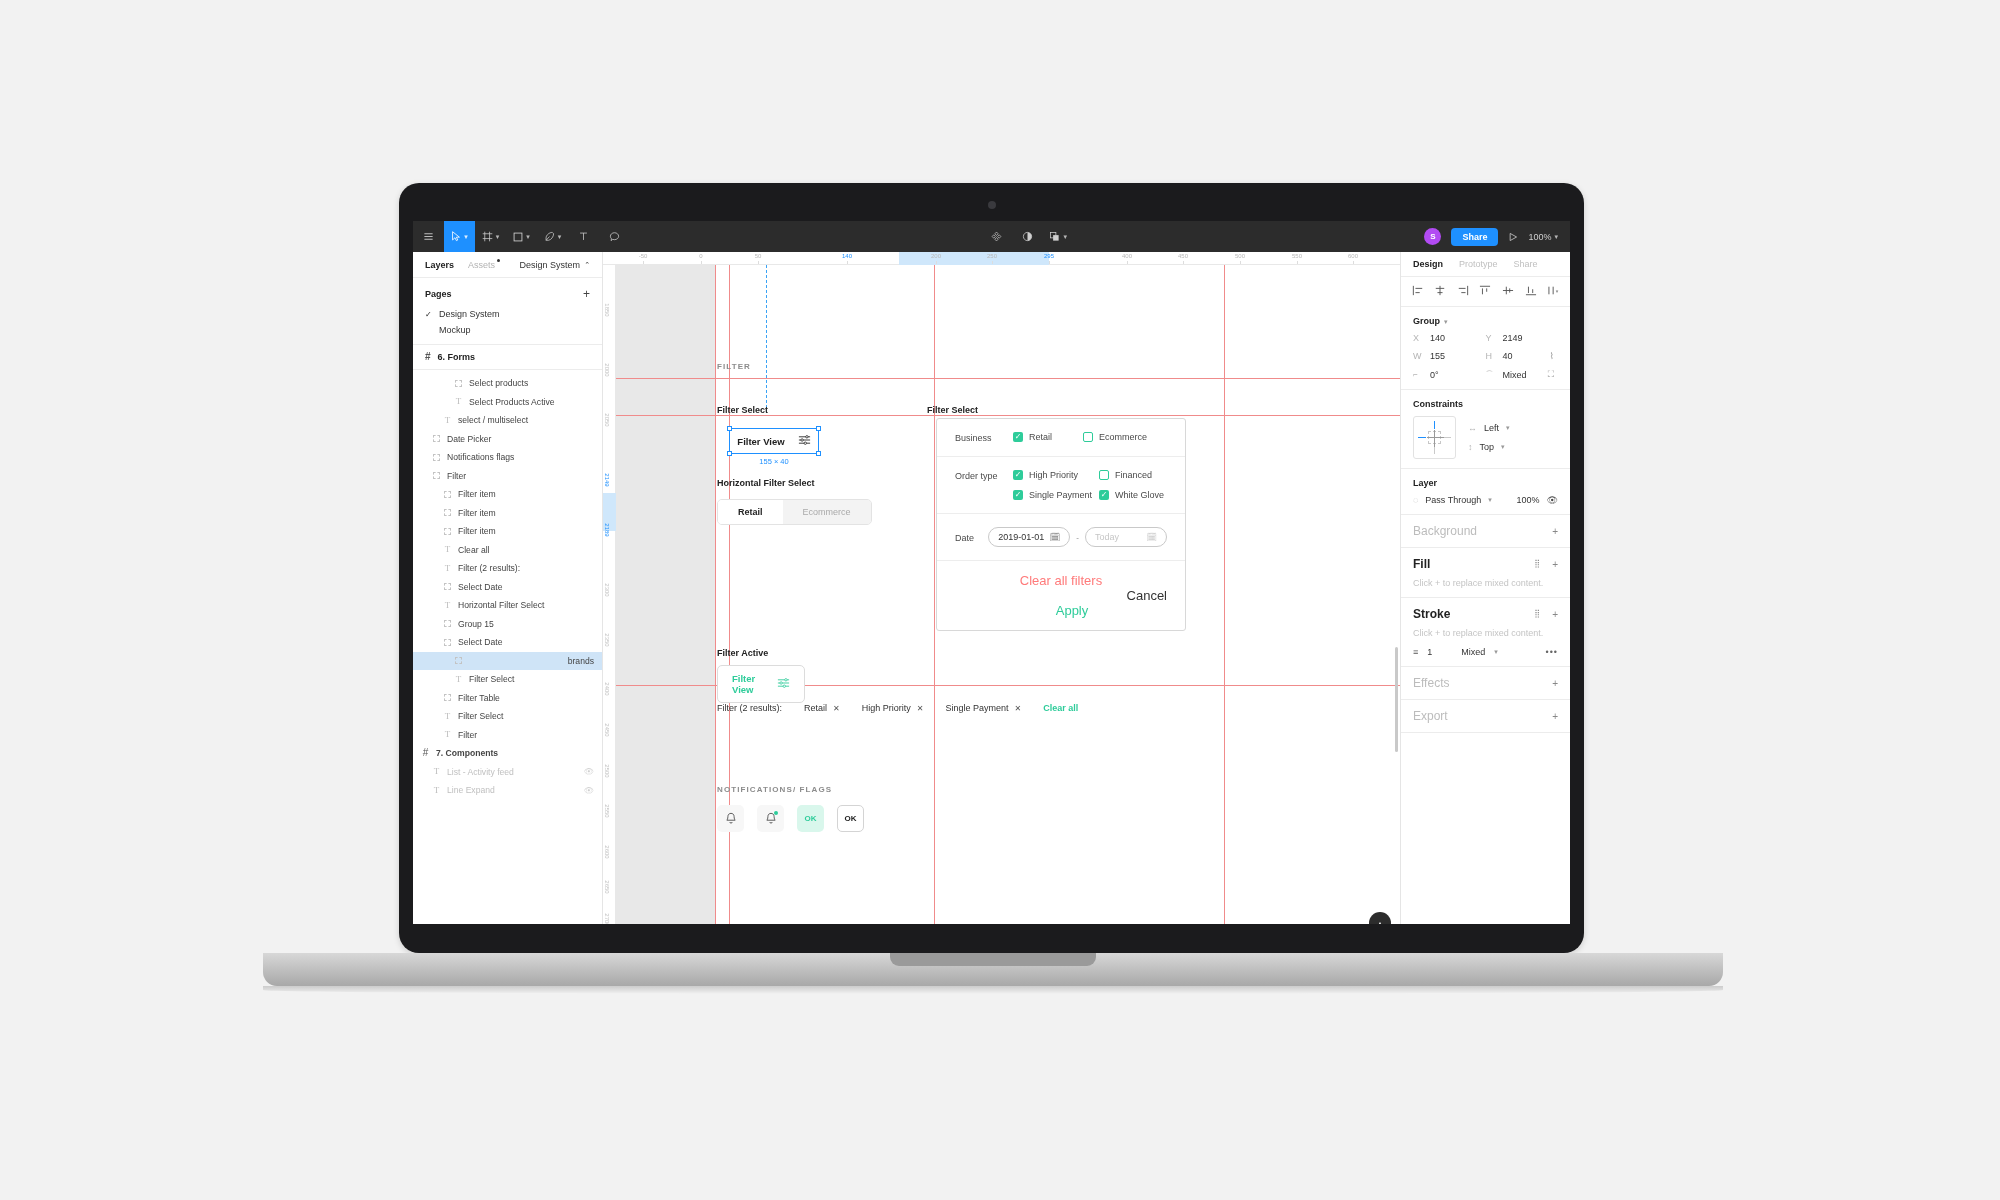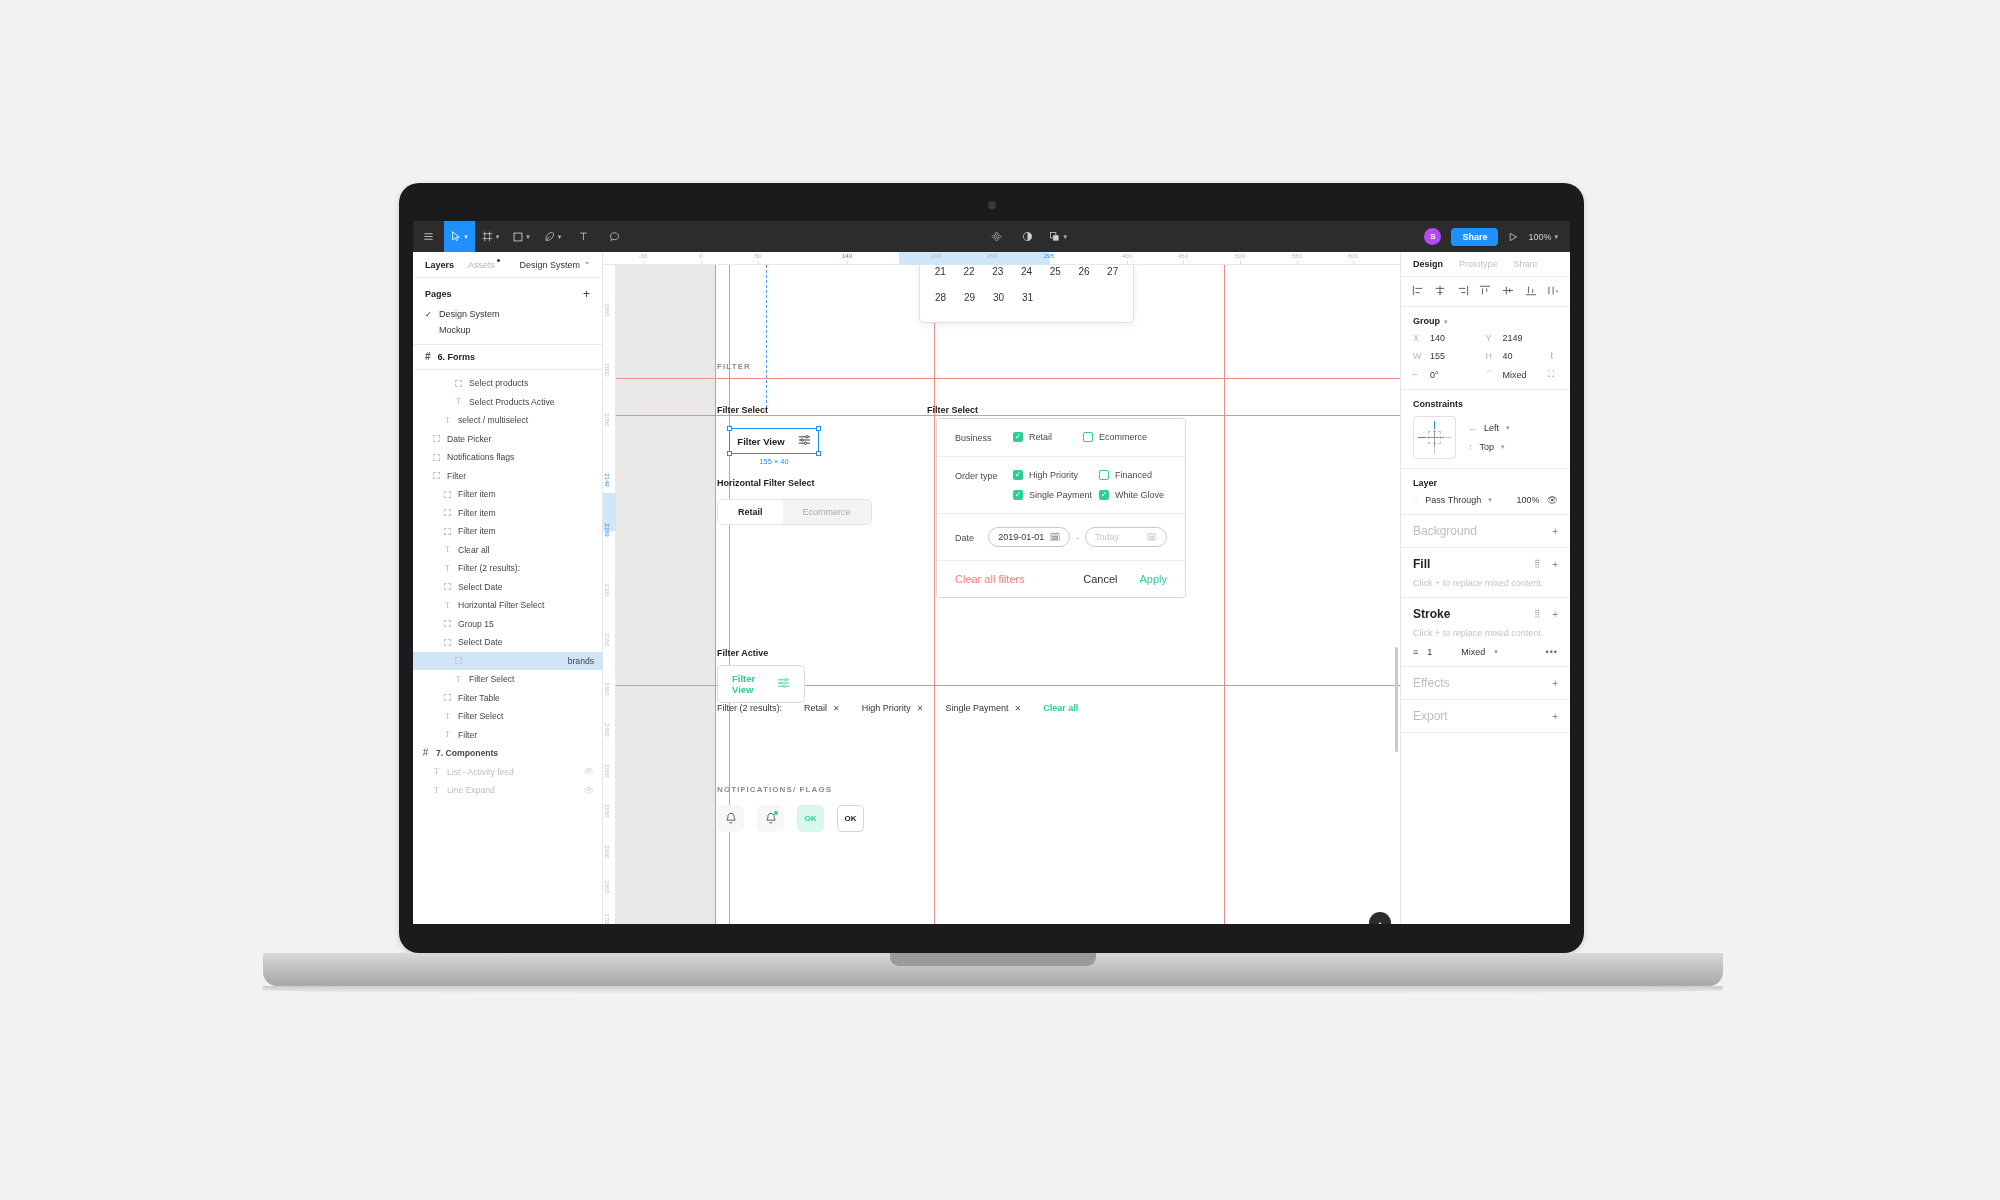--- a/index.html
+++ b/index.html
@@ -239,21 +239,21 @@
   .cbox .tick { color:#fff; font-size: 8px; line-height:1; }
 
   .date-in {
     display: flex; align-items: center; justify-content: space-between;
     border: 1px solid #c9c9c9; border-radius: 13px;
     padding: 4px 9px; width: 82px; font-size: 9px; color: #333;
   }
   .date-in.empty { color: #c6c6c6; }
   .cal-ico { font-size: 8.5px; color: #666; }
   #fc-foot {
-    display: flex; align-items: center; padding: 12px 18px; font-size: 11px;
+    display: flex; align-items: center; padding: 12px 18px; font-size: 13px; flex-direction: column;
   }
   #clear-all-filters { color: #ff7a7a; }
   #fc-cancel { margin-left: auto; color: #333; }
   #fc-apply { margin-left: 22px; color: #2ecc9a; }
 
   
   #active-btn {
     position: absolute; border: 1px solid #dcdcdc; border-radius: 5px;
     background: #fff; display: flex; align-items: center; gap: 13px;
     padding: 7px 14px;
@@ -658,37 +658,20 @@
 
             <div class="vguide" style="left:99px"></div>
             <div class="vguide" style="left:113px"></div>
             <div class="vguide" style="left:318px"></div>
             <div class="vguide" style="left:608px"></div>
             <div class="hguide" style="top:113px"></div>
             <div class="hguide" style="top:150px"></div>
             <div class="hguide" style="top:420px"></div>
             <div class="bguide" style="left:150px;top:0;height:148px"></div>
 
-            <div id="calendar-card" style="left:303px;top:-10px;width:215px;height:68px;">
-              <div class="cal-row" style="padding:2px 6px 0 6px">
-                <div class="cal-cell">21</div>
-                <div class="cal-cell">22</div>
-                <div class="cal-cell">23</div>
-                <div class="cal-cell">24</div>
-                <div class="cal-cell">25</div>
-                <div class="cal-cell">26</div>
-                <div class="cal-cell">27</div>
-              </div>
-              <div class="cal-row" style="padding:0 6px">
-                <div class="cal-cell">28</div>
-                <div class="cal-cell">29</div>
-                <div class="cal-cell">30</div>
-                <div class="cal-cell">31</div>
-              </div>
-            </div>
 
             <div class="sec-label" style="left:101px;top:97px">FILTER</div>
 
             <div class="blk-label" style="left:101px;top:140px">Filter Select</div>
             <div class="blk-label" style="left:311px;top:140px">Filter Select</div>
 
             <div id="sel-box" style="left:113px;top:163px;width:90px;height:26px;">
               <span class="fv-label">Filter View</span>
               <span>
                 <svg width="13" height="12" viewBox="0 0 16 15">

